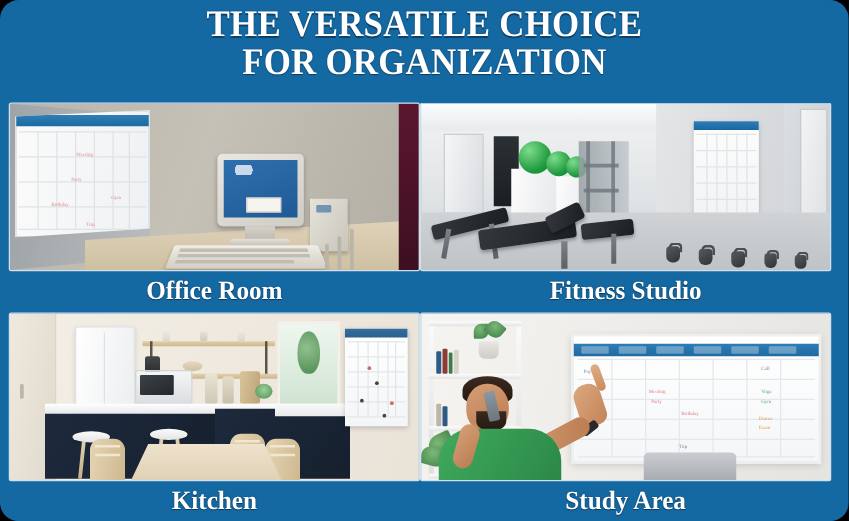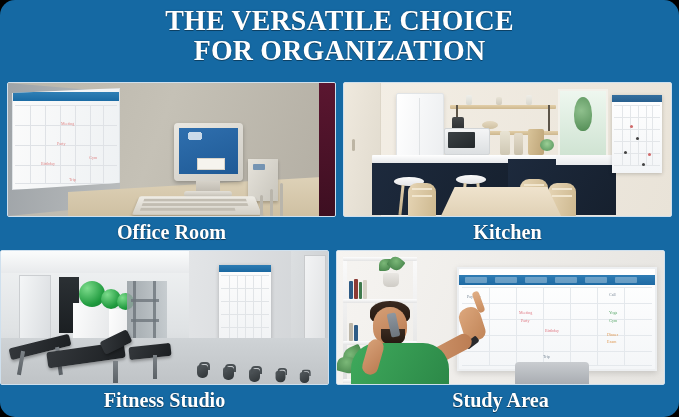--- a/index.html
+++ b/index.html
@@ -285,20 +285,81 @@
         </div>
 
         <div class="o-cable" style="left:252px;top:112px;width:3px;height:22px"></div>
         <div class="o-cable" style="left:262px;top:106px;width:3px;height:28px"></div>
         <div class="o-cable" style="left:272px;top:100px;width:3px;height:34px"></div>
         <div class="o-panel"></div>
       </div>
       <div class="caption">Office Room</div>
     </div>
 
+    <div class="cell right">
+      <div class="photo s-gym">
+        <div class="g-back"></div>
+        <div class="g-ceil"></div>
+        <div class="g-door"></div>
+        <div class="g-dark"></div>
+
+        <div class="g-pedestal" style="left:72px;top:52px;width:38px;height:52px"></div>
+        <div class="g-pedestal" style="left:108px;top:58px;width:30px;height:46px"></div>
+        <div class="g-ball" style="left:78px;top:30px;width:26px;height:26px"></div>
+        <div class="g-ball" style="left:100px;top:38px;width:20px;height:20px"></div>
+        <div class="g-ball" style="left:116px;top:42px;width:17px;height:17px"></div>
+
+        <div class="g-rack">
+          <i style="left:6px;top:0;width:3px;height:66px"></i>
+          <i style="left:26px;top:0;width:3px;height:66px"></i>
+          <i style="left:4px;top:18px;width:28px;height:3px"></i>
+          <i style="left:4px;top:38px;width:28px;height:3px"></i>
+        </div>
+
+        <div class="g-wall"></div>
+        <div class="g-wall2"></div>
+        <div class="g-door2"></div>
+
+        <div class="g-cal">
+          <div class="g-cal-hd"></div>
+          <div class="g-cal-g">
+            <i style="left:0;top:0;width:100%;height:1px"></i>
+            <i style="left:0;top:13px;width:100%;height:1px"></i>
+            <i style="left:0;top:26px;width:100%;height:1px"></i>
+            <i style="left:0;top:39px;width:100%;height:1px"></i>
+            <i style="left:0;top:52px;width:100%;height:1px"></i>
+            <i style="left:0;top:65px;width:100%;height:1px"></i>
+            <i style="left:8px;top:0;width:1px;height:65px"></i>
+            <i style="left:16px;top:0;width:1px;height:65px"></i>
+            <i style="left:24px;top:0;width:1px;height:65px"></i>
+            <i style="left:32px;top:0;width:1px;height:65px"></i>
+            <i style="left:40px;top:0;width:1px;height:65px"></i>
+          </div>
+        </div>
+
+        <div class="g-floor"></div>
+
+        <div class="g-bench" style="left:8px;top:90px;width:62px;height:12px;transform:rotate(-14deg)"></div>
+        <div class="g-leg" style="left:18px;top:100px;width:4px;height:24px;transform:rotate(10deg)"></div>
+        <div class="g-leg" style="left:56px;top:96px;width:4px;height:28px;transform:rotate(-8deg)"></div>
+        <div class="g-bench" style="left:46px;top:96px;width:78px;height:16px;transform:rotate(-8deg)"></div>
+        <div class="g-bench" style="left:100px;top:84px;width:30px;height:14px;transform:rotate(-26deg)"></div>
+        <div class="g-leg" style="left:112px;top:110px;width:5px;height:22px"></div>
+        <div class="g-bench" style="left:128px;top:94px;width:42px;height:13px;transform:rotate(-6deg)"></div>
+        <div class="g-leg" style="left:152px;top:104px;width:4px;height:24px"></div>
+
+        <div class="g-kb" style="left:196px;top:114px"></div>
+        <div class="g-kb" style="left:222px;top:116px"></div>
+        <div class="g-kb" style="left:248px;top:118px"></div>
+        <div class="g-kb" style="left:274px;top:119px;transform:scale(.9)"></div>
+        <div class="g-kb" style="left:298px;top:120px;transform:scale(.85)"></div>
+      </div>
+      <div class="caption">Fitness Studio</div>
+    </div>
+
     <div class="cell">
       <div class="photo s-kit">
         <div class="k-wall"></div>
         <div class="k-doorleft">
           <div class="k-handle"></div>
         </div>
 
         <div class="k-fridge">
             <i></i>
           </div>
@@ -370,81 +431,20 @@
           <span class="k-dot" style="left:24px;top:42px;background:#444"></span>
           <span class="k-dot" style="left:12px;top:56px;background:#444"></span>
           <span class="k-dot" style="left:36px;top:58px;background:#d06a6a"></span>
           <span class="k-dot" style="left:30px;top:68px;background:#444"></span>
         </div>
       </div>
       <div class="caption">Kitchen</div>
     </div>
 
     <div class="cell right">
-      <div class="photo s-gym">
-        <div class="g-back"></div>
-        <div class="g-ceil"></div>
-        <div class="g-door"></div>
-        <div class="g-dark"></div>
-
-        <div class="g-pedestal" style="left:72px;top:52px;width:38px;height:52px"></div>
-        <div class="g-pedestal" style="left:108px;top:58px;width:30px;height:46px"></div>
-        <div class="g-ball" style="left:78px;top:30px;width:26px;height:26px"></div>
-        <div class="g-ball" style="left:100px;top:38px;width:20px;height:20px"></div>
-        <div class="g-ball" style="left:116px;top:42px;width:17px;height:17px"></div>
-
-        <div class="g-rack">
-          <i style="left:6px;top:0;width:3px;height:66px"></i>
-          <i style="left:26px;top:0;width:3px;height:66px"></i>
-          <i style="left:4px;top:18px;width:28px;height:3px"></i>
-          <i style="left:4px;top:38px;width:28px;height:3px"></i>
-        </div>
-
-        <div class="g-wall"></div>
-        <div class="g-wall2"></div>
-        <div class="g-door2"></div>
-
-        <div class="g-cal">
-          <div class="g-cal-hd"></div>
-          <div class="g-cal-g">
-            <i style="left:0;top:0;width:100%;height:1px"></i>
-            <i style="left:0;top:13px;width:100%;height:1px"></i>
-            <i style="left:0;top:26px;width:100%;height:1px"></i>
-            <i style="left:0;top:39px;width:100%;height:1px"></i>
-            <i style="left:0;top:52px;width:100%;height:1px"></i>
-            <i style="left:0;top:65px;width:100%;height:1px"></i>
-            <i style="left:8px;top:0;width:1px;height:65px"></i>
-            <i style="left:16px;top:0;width:1px;height:65px"></i>
-            <i style="left:24px;top:0;width:1px;height:65px"></i>
-            <i style="left:32px;top:0;width:1px;height:65px"></i>
-            <i style="left:40px;top:0;width:1px;height:65px"></i>
-          </div>
-        </div>
-
-        <div class="g-floor"></div>
-
-        <div class="g-bench" style="left:8px;top:90px;width:62px;height:12px;transform:rotate(-14deg)"></div>
-        <div class="g-leg" style="left:18px;top:100px;width:4px;height:24px;transform:rotate(10deg)"></div>
-        <div class="g-leg" style="left:56px;top:96px;width:4px;height:28px;transform:rotate(-8deg)"></div>
-        <div class="g-bench" style="left:46px;top:96px;width:78px;height:16px;transform:rotate(-8deg)"></div>
-        <div class="g-bench" style="left:100px;top:84px;width:30px;height:14px;transform:rotate(-26deg)"></div>
-        <div class="g-leg" style="left:112px;top:110px;width:5px;height:22px"></div>
-        <div class="g-bench" style="left:128px;top:94px;width:42px;height:13px;transform:rotate(-6deg)"></div>
-        <div class="g-leg" style="left:152px;top:104px;width:4px;height:24px"></div>
-
-        <div class="g-kb" style="left:196px;top:114px"></div>
-        <div class="g-kb" style="left:222px;top:116px"></div>
-        <div class="g-kb" style="left:248px;top:118px"></div>
-        <div class="g-kb" style="left:274px;top:119px;transform:scale(.9)"></div>
-        <div class="g-kb" style="left:298px;top:120px;transform:scale(.85)"></div>
-      </div>
-      <div class="caption">Fitness Studio</div>
-    </div>
-
-    <div class="cell right">
       <div class="photo s-std">
         <div class="d-wall"></div>
 
         <div class="d-shelfunit">
           <div class="d-shelfpost" style="left:0;top:0"></div>
           <div class="d-shelfpost" style="left:70px;top:0"></div>
           <div class="d-shelf" style="top:0"></div>
           <div class="d-shelf" style="top:42px"></div>
           <div class="d-shelf" style="top:84px"></div>
           <div class="d-shelf" style="top:122px"></div>

